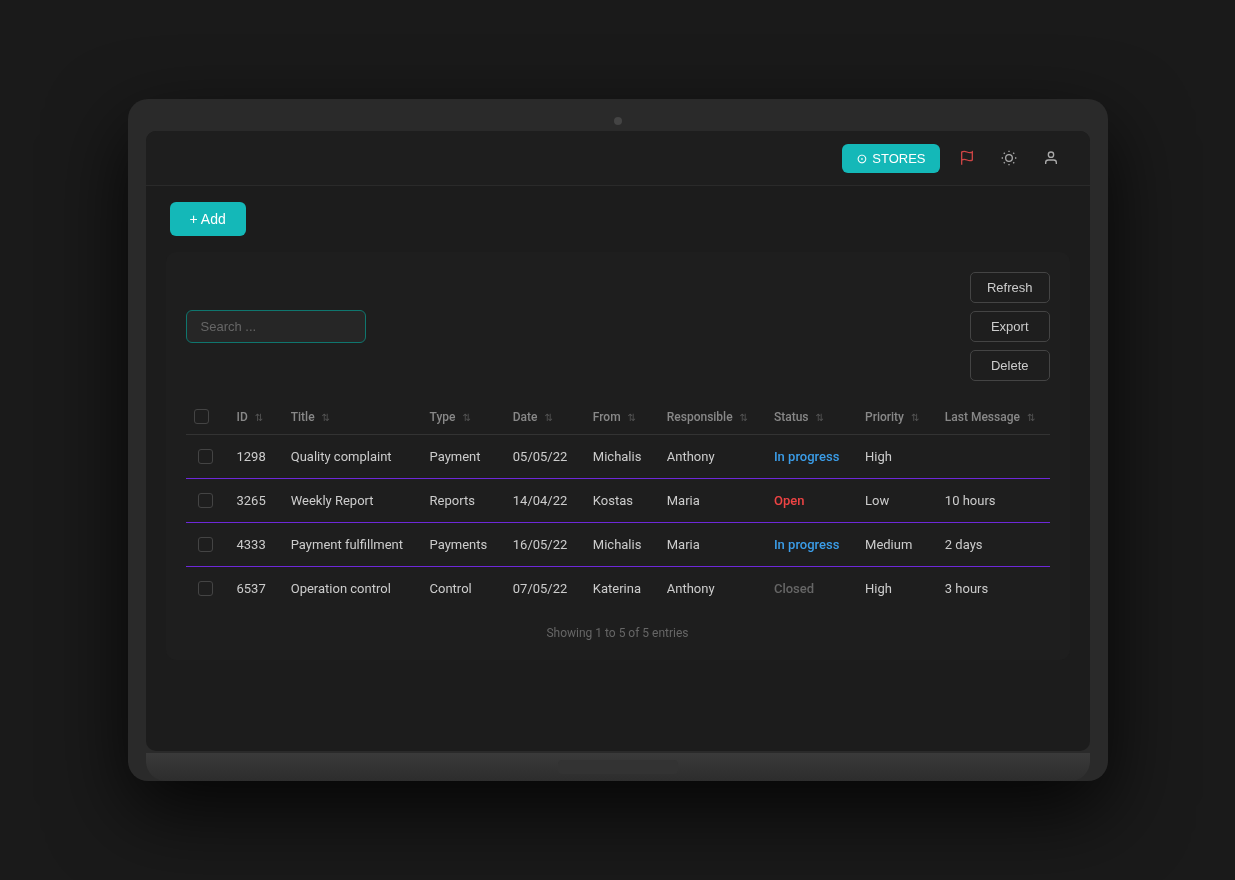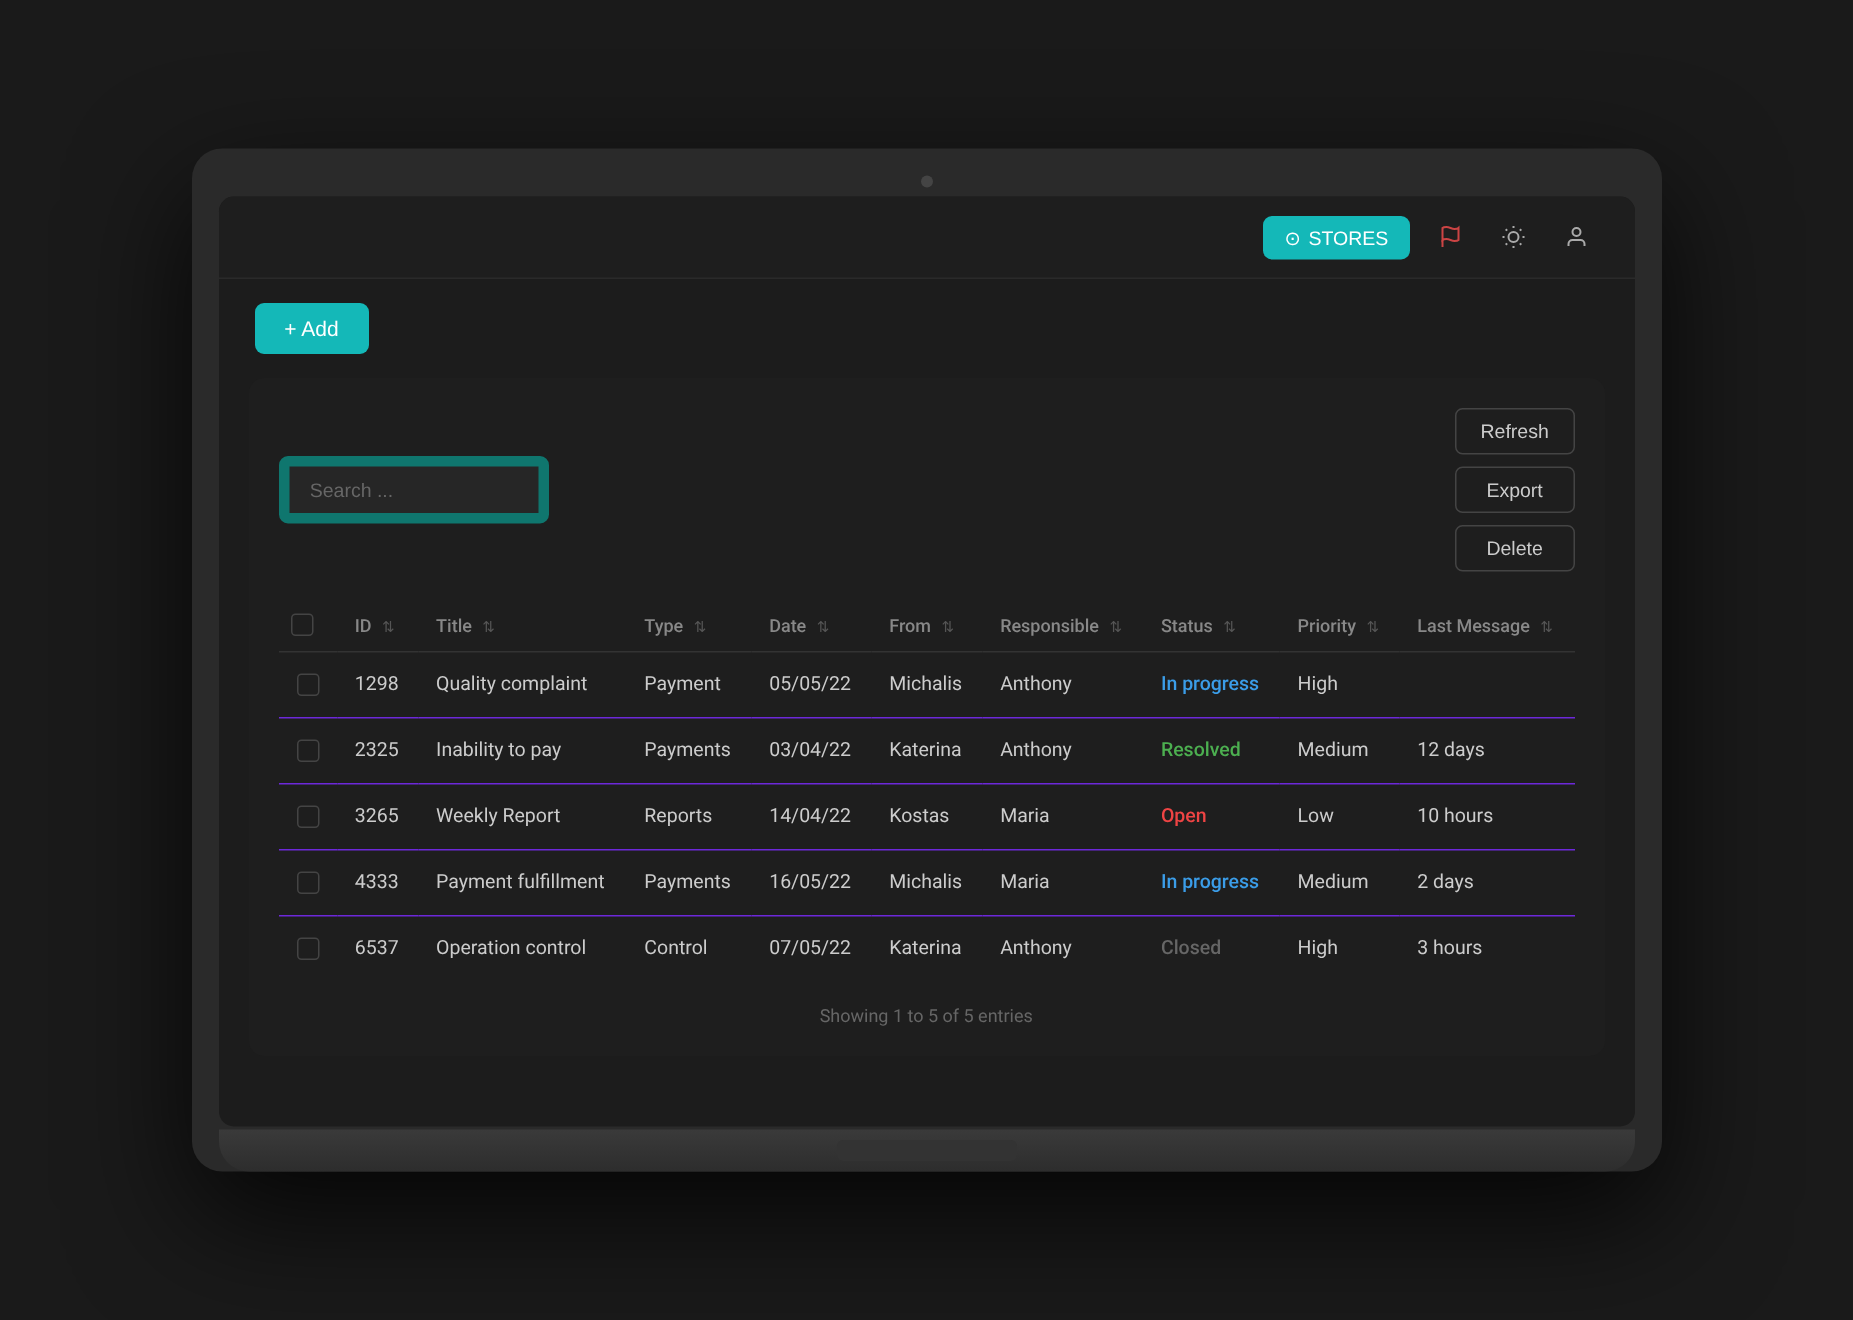--- a/index.html
+++ b/index.html
@@ -112,21 +112,21 @@
 
     .table-toolbar {
       display: flex;
       justify-content: space-between;
       align-items: center;
       margin-bottom: 18px;
     }
 
     .search-input {
       background: #262626;
-      border: 7px solid #0f766e;
+      border: 1px solid #0f766e;
       border-radius: 6px;
       padding: 8px 14px;
       color: #aaa;
       font-size: 13px;
       width: 180px;
       outline: none;
     }
 
     .search-input::placeholder { color: #666; }
 
@@ -298,34 +298,20 @@
     </td>
     <td>1298</td>
     <td>Quality complaint</td>
     <td>Payment</td>
     <td>05/05/22</td>
     <td>Michalis</td>
     <td>Anthony</td>
     <td><span class="status-inprogress">In progress</span></td>
     <td>High</td>
     <td></td>
-  </tr>
-            <tr>
-    <td>
-      <div class="checkbox"></div>
-    </td>
-    <td>2325</td>
-    <td>Inability to pay</td>
-    <td>Payments</td>
-    <td>03/04/22</td>
-    <td>Katerina</td>
-    <td>Anthony</td>
-    <td><span class="status-resolved">Resolved</span></td>
-    <td>Medium</td>
-    <td>12 days</td>
   </tr>
             <tr>
     <td>
       <div class="checkbox"></div>
     </td>
     <td>3265</td>
     <td>Weekly Report</td>
     <td>Reports</td>
     <td>14/04/22</td>
     <td>Kostas</td>

